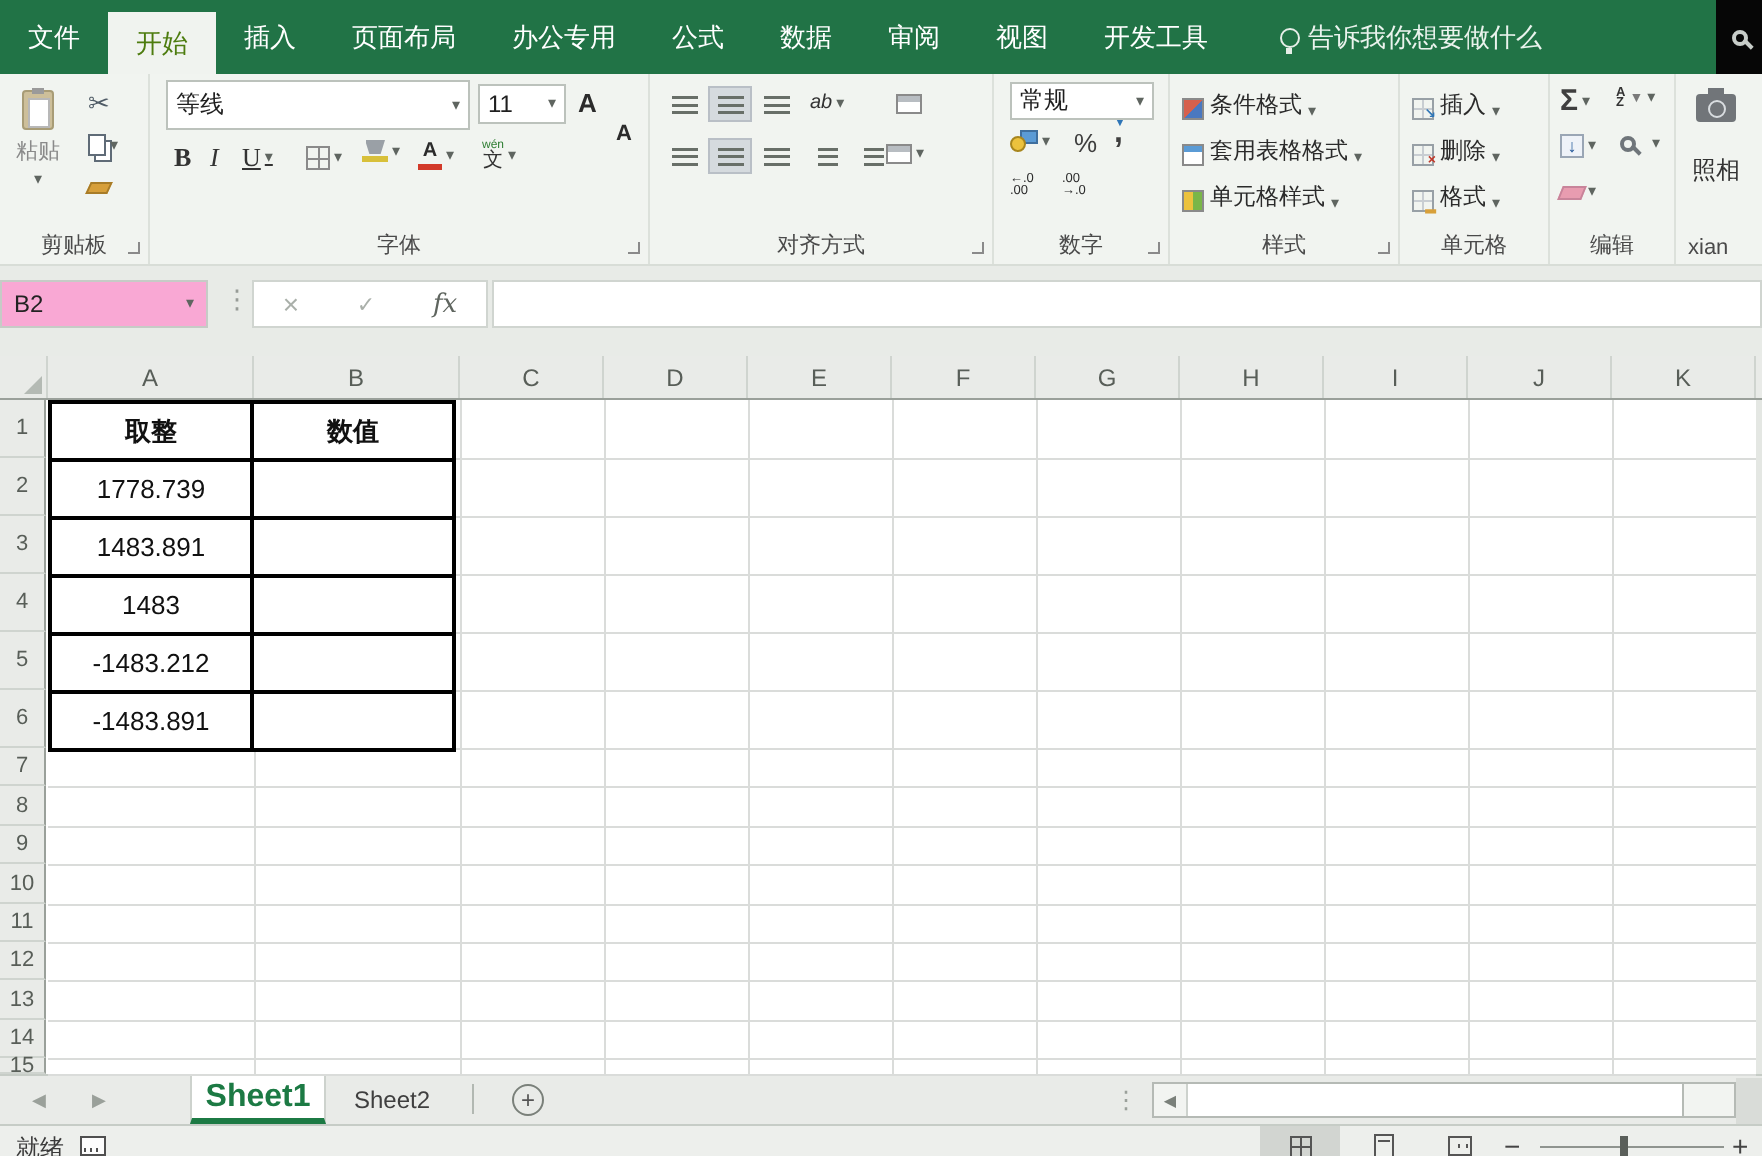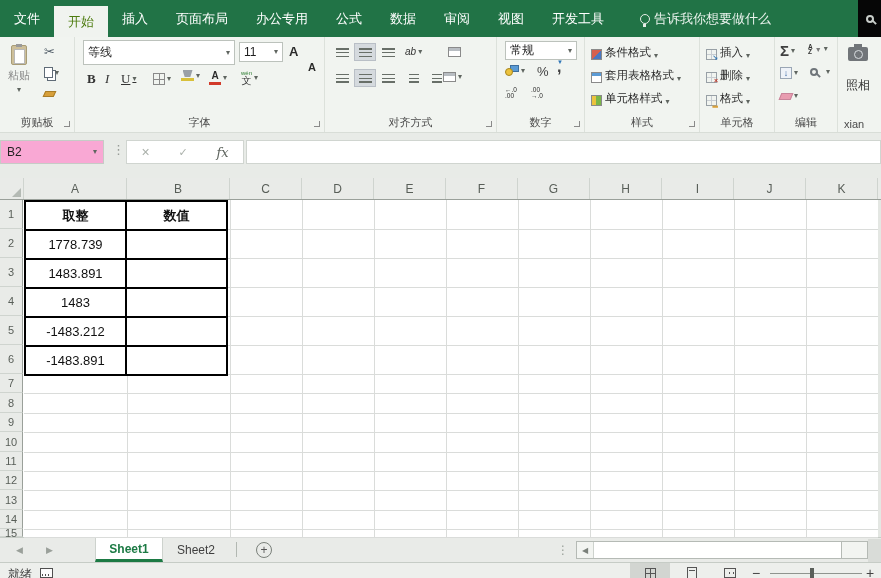--- a/index.html
+++ b/index.html
@@ -96,21 +96,21 @@
 .vline{position:absolute;width:1px;background:#dadcda;top:22px;bottom:0}
 .hline{position:absolute;height:1px;background:#dadcda;left:24px;width:854px}
 #gridstrip{position:absolute;left:878px;top:22px;width:3px;height:337px;background:#e4e7e3;z-index:2}
 #datatable{position:absolute;left:24px;top:22px;display:grid;grid-template-columns:101px 101px;border-left:2px solid #000;border-top:2px solid #000;z-index:3}
 .tcell{height:29px;border-right:2px solid #000;border-bottom:2px solid #000;background:#fff;display:flex;align-items:center;justify-content:center;font-size:13px;color:#111}
 .tcell.hdr{font-weight:bold}
 
 
 #sheetbar{position:absolute;left:0;top:537px;width:881px;height:25px;background:#e9ebe8;border-top:1px solid #c6ccc6}
 .navarr{position:absolute;top:7px;font-size:9px;color:#9aa09a}
-#tab-sheet1{position:absolute;left:95px;top:0;width:68px;height:24px;background:#fff;border-left:1px solid #cdd2cd;border-right:1px solid #cdd2cd;border-bottom:3px solid #1c7a44;display:flex;align-items:center;justify-content:center;font-size:12px;font-weight:bold;color:#1c7a44}
+#tab-sheet1{position:absolute;left:95px;top:0;width:68px;height:24px;background:#fff;border-left:1px solid #cdd2cd;border-right:1px solid #cdd2cd;border-bottom:3px solid #1c7a44;display:flex;align-items:center;justify-content:center;font-size:16px;font-weight:bold;color:#1c7a44}
 #tab-sheet2{position:absolute;left:163px;top:0;width:66px;height:24px;display:flex;align-items:center;justify-content:center;font-size:12px;color:#3f3f3f}
 #tabdiv{position:absolute;left:236px;top:4px;height:15px;width:1px;background:#b2b8b2}
 #addsheet{position:absolute;left:256px;top:4px;width:16px;height:16px;border:1px solid #7a807a;border-radius:50%;color:#555;display:flex;align-items:center;justify-content:center;font-size:12px;line-height:1}
 #sbdots{position:absolute;left:557px;top:5px;color:#9aa09a;font-size:12px}
 #hscroll{position:absolute;left:576px;top:3px;width:292px;height:18px;background:#f2f4f1;border:1px solid #b5bab5;display:flex}
 #hscroll .arr{width:17px;border-right:1px solid #cdd2cd;display:flex;align-items:center;justify-content:center;color:#7a807a;font-size:8px;flex:none}
 #hscroll .thumb{width:248px;background:#fff;border-right:1px solid #b5bab5}
 #sbpad{position:absolute;left:868px;top:1px;width:13px;height:24px;background:#d9dcd8}
 
 

